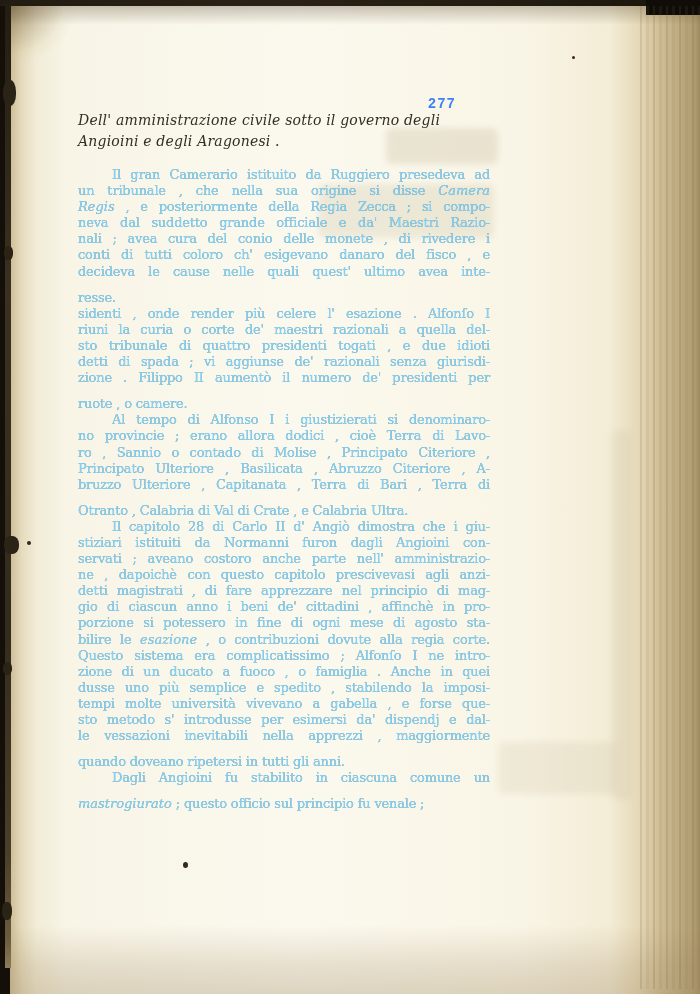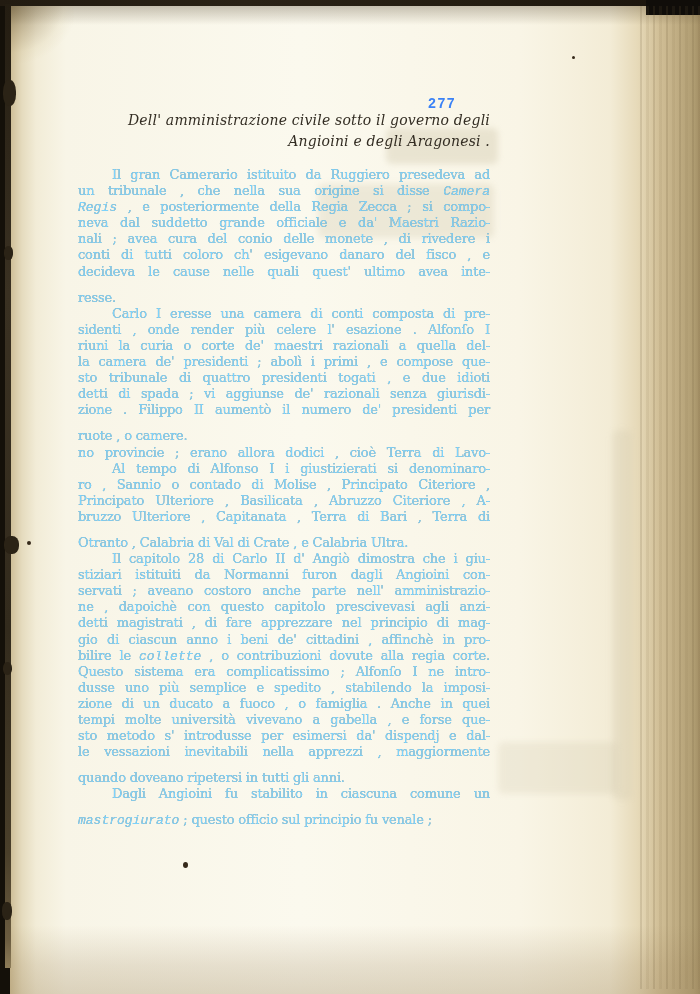--- a/index.html
+++ b/index.html
@@ -38,29 +38,29 @@
   .speck.s3{left:572px; top:56px; width:3px; height:3px;}
   .smudge{position:absolute; background:#cfc6aa; opacity:.38; filter:blur(3px); border-radius:6px;}
   .smudge.m1{left:386px; top:128px; width:112px; height:36px;}
   .smudge.m2{left:318px; top:184px; width:176px; height:54px; opacity:.30;}
   .smudge.m3{left:612px; top:430px; width:20px; height:370px; opacity:.26;}
   .smudge.m4{left:498px; top:742px; width:120px; height:52px; opacity:.24;}
 
   
   .page-number{position:absolute; top:96px; left:78px; width:378px; text-align:right;
     font-size:14px; font-weight:bold; color:#3b82f6; letter-spacing:1px;font-family:Liberation Mono, monospace;}
-  .heading{position:absolute; top:110px; left:78px; width:412px; text-align:right;
+  .heading{position:absolute; top:110px; left:78px; width:412px; text-align:left;
     font-style:italic; font-size:14px; line-height:20.5px; color:#332d23; letter-spacing:.2px;}
   .text-block{position:absolute; top:167px; left:78px; width:412px; color:#7dd3fc;}
   .line{height:16.1px; line-height:16.1px; font-size:13px; letter-spacing:-0.2px;
     white-space:nowrap; text-align:justify; text-align-last:justify;
     text-shadow:0 0 .4px rgba(46,41,32,.55);}
   .line.indent{padding-left:34px;}
   .line.last{text-align-last:left;margin-top:10px;}
-  .line i{letter-spacing:0;font-family:Liberation Mono, monospace;}
+  .line i{letter-spacing:0;}
 </style>
 </head>
 <body>
 
 <div class="scan">
   <div class="page"></div>
   <div class="page-curl"></div>
   <div class="edge-top"></div>
   <div class="corner-tr"></div>
   <div class="edge-left-line"></div>
@@ -88,44 +88,43 @@
 
   <div class="text-block">
       <div class="line indent"><span>Il gran Camerario istituito da Ruggiero presedeva ad</span></div>
       <div class="line"><span>un tribunale , che nella sua origine si disse </span><i>Camera</i></div>
       <div class="line"><i>Regis</i><span> , e posteriormente della Regia Zecca ; si compo-</span></div>
       <div class="line"><span>neva dal suddetto grande officiale e da' Maestri Razio-</span></div>
       <div class="line"><span>nali ; avea cura del conio delle monete , di rivedere i</span></div>
       <div class="line"><span>conti di tutti coloro ch' esigevano danaro del fisco , e</span></div>
       <div class="line"><span>decideva le cause nelle quali quest' ultimo avea inte-</span></div>
       <div class="line last"><span>resse.</span></div>
-      <div class="line indent"><span>Carlo I eresse una camera di conti composta di pre-</span></div>
       <div class="line"><span>sidenti , onde render più celere l' esazione . Alfonſo I</span></div>
       <div class="line"><span>riuni la curia o corte de' maestri razionali a quella del-</span></div>
-      <div class="line"><span>la camera de' presidenti ; abolì i primi , e compose que-</span></div>
       <div class="line"><span>sto tribunale di quattro presidenti togati , e due idioti</span></div>
       <div class="line"><span>detti di spada ; vi aggiunse de' razionali senza giurisdi-</span></div>
       <div class="line"><span>zione . Filippo II aumentò il numero de' presidenti per</span></div>
       <div class="line last"><span>ruote , o camere.</span></div>
+      <div class="line indent"><span>Al tempo di Alfonso I i giustizierati si denominaro-</span></div>
       <div class="line"><span>no provincie ; erano allora dodici , cioè Terra di Lavo-</span></div>
-      <div class="line indent"><span>Al tempo di Alfonso I i giustizierati si denominaro-</span></div>
       <div class="line"><span>ro , Sannio o contado di Molise , Principato Citeriore ,</span></div>
       <div class="line"><span>Principato Ulteriore , Basilicata , Abruzzo Citeriore , A-</span></div>
       <div class="line"><span>bruzzo Ulteriore , Capitanata , Terra di Bari , Terra di</span></div>
       <div class="line last"><span>Otranto , Calabria di Val di Crate , e Calabria Ultra.</span></div>
       <div class="line indent"><span>Il capitolo 28 di Carlo II d' Angiò dimostra che i giu-</span></div>
       <div class="line"><span>stiziari istituiti da Normanni furon dagli Angioini con-</span></div>
       <div class="line"><span>servati ; aveano costoro anche parte nell' amministrazio-</span></div>
       <div class="line"><span>ne , dapoichè con questo capitolo prescivevasi agli anzi-</span></div>
       <div class="line"><span>detti magistrati , di fare apprezzare nel principio di mag-</span></div>
       <div class="line"><span>gio di ciascun anno i beni de' cittadini , affinchè in pro-</span></div>
-      <div class="line"><span>bilire le </span><i>collette</i><span> , o contribuzioni dovute alla regia corte.</span></div>
+      <div class="line"><span>porzione si potessero in fine di ogni mese di agosto sta-</span></div>
+      <div class="line"><span>bilire le </span><i>esazione</i><span> , o contribuzioni dovute alla regia corte.</span></div>
       <div class="line"><span>Questo sistema era complicatissimo ; Alfonſo I ne intro-</span></div>
+      <div class="line"><span>zione di un ducato a fuoco , o famiglia . Anche in quei</span></div>
       <div class="line"><span>dusse uno più semplice e spedito , stabilendo la imposi-</span></div>
-      <div class="line"><span>zione di un ducato a fuoco , o famiglia . Anche in quei</span></div>
       <div class="line"><span>tempi molte università vivevano a gabella , e forse que-</span></div>
       <div class="line"><span>sto metodo s' introdusse per esimersi da' dispendj e dal-</span></div>
       <div class="line"><span>le vessazioni inevitabili nella apprezzi , maggiormente</span></div>
       <div class="line last"><span>quando doveano ripetersi in tutti gli anni.</span></div>
       <div class="line indent"><span>Dagli Angioini fu stabilito in ciascuna comune un</span></div>
       <div class="line last"><i>mastrogiurato</i><span> ; questo officio sul principio fu venale ;</span></div>
     </div>
 </div>
 
 </body></html>

